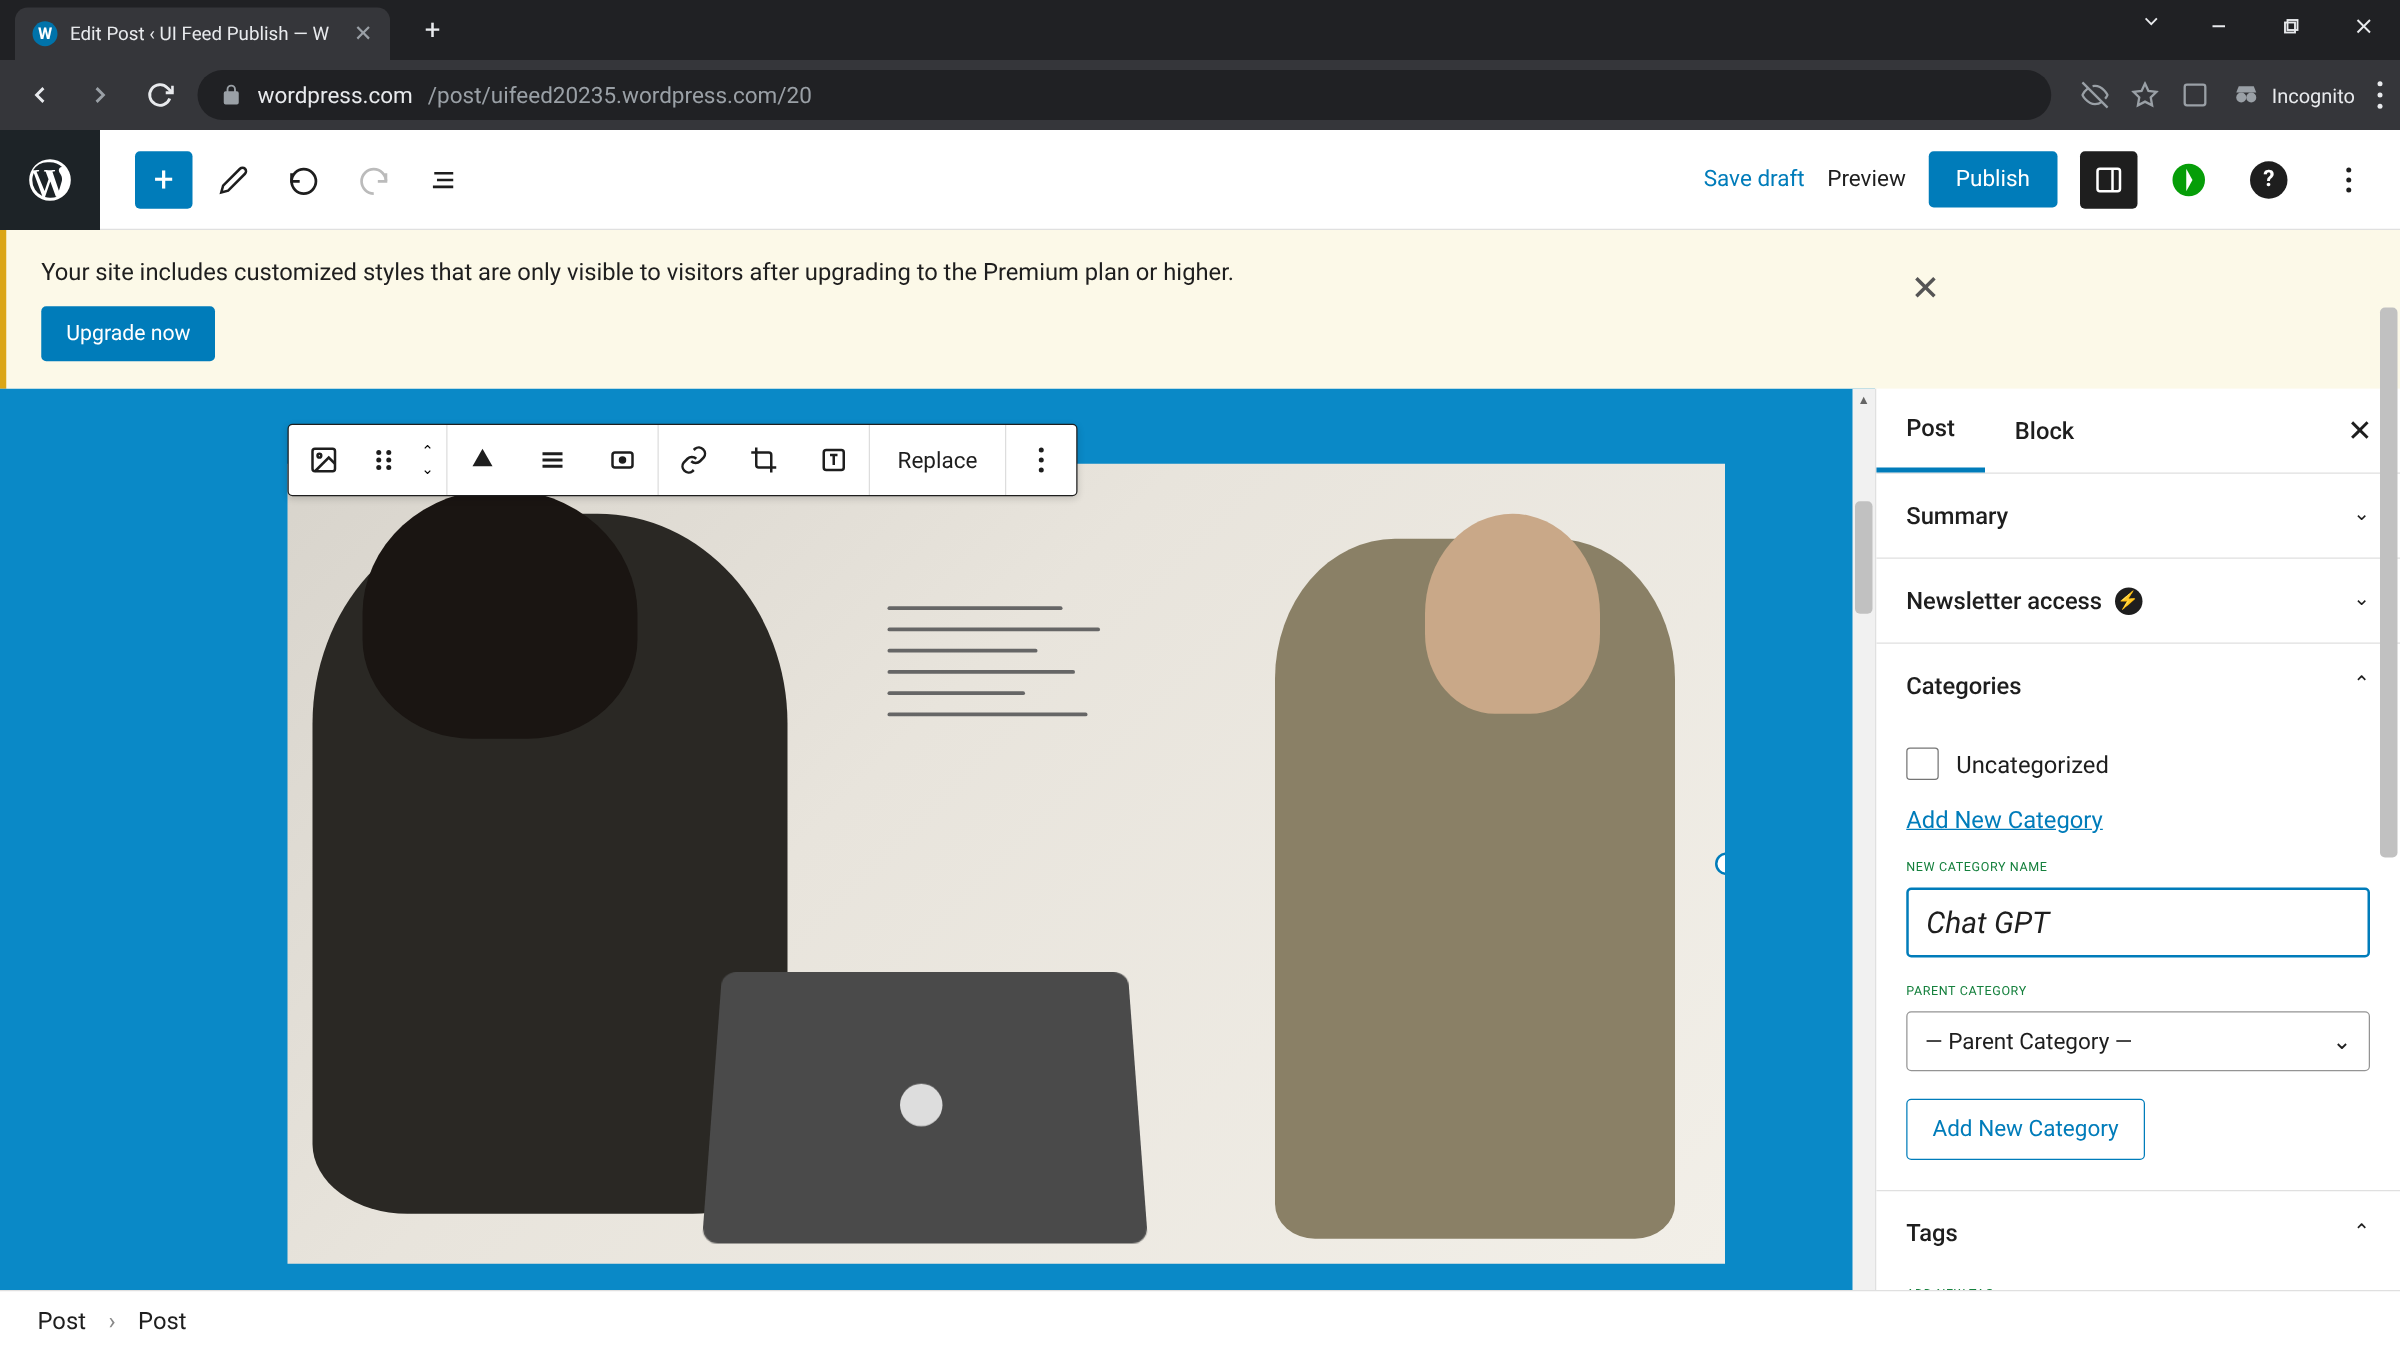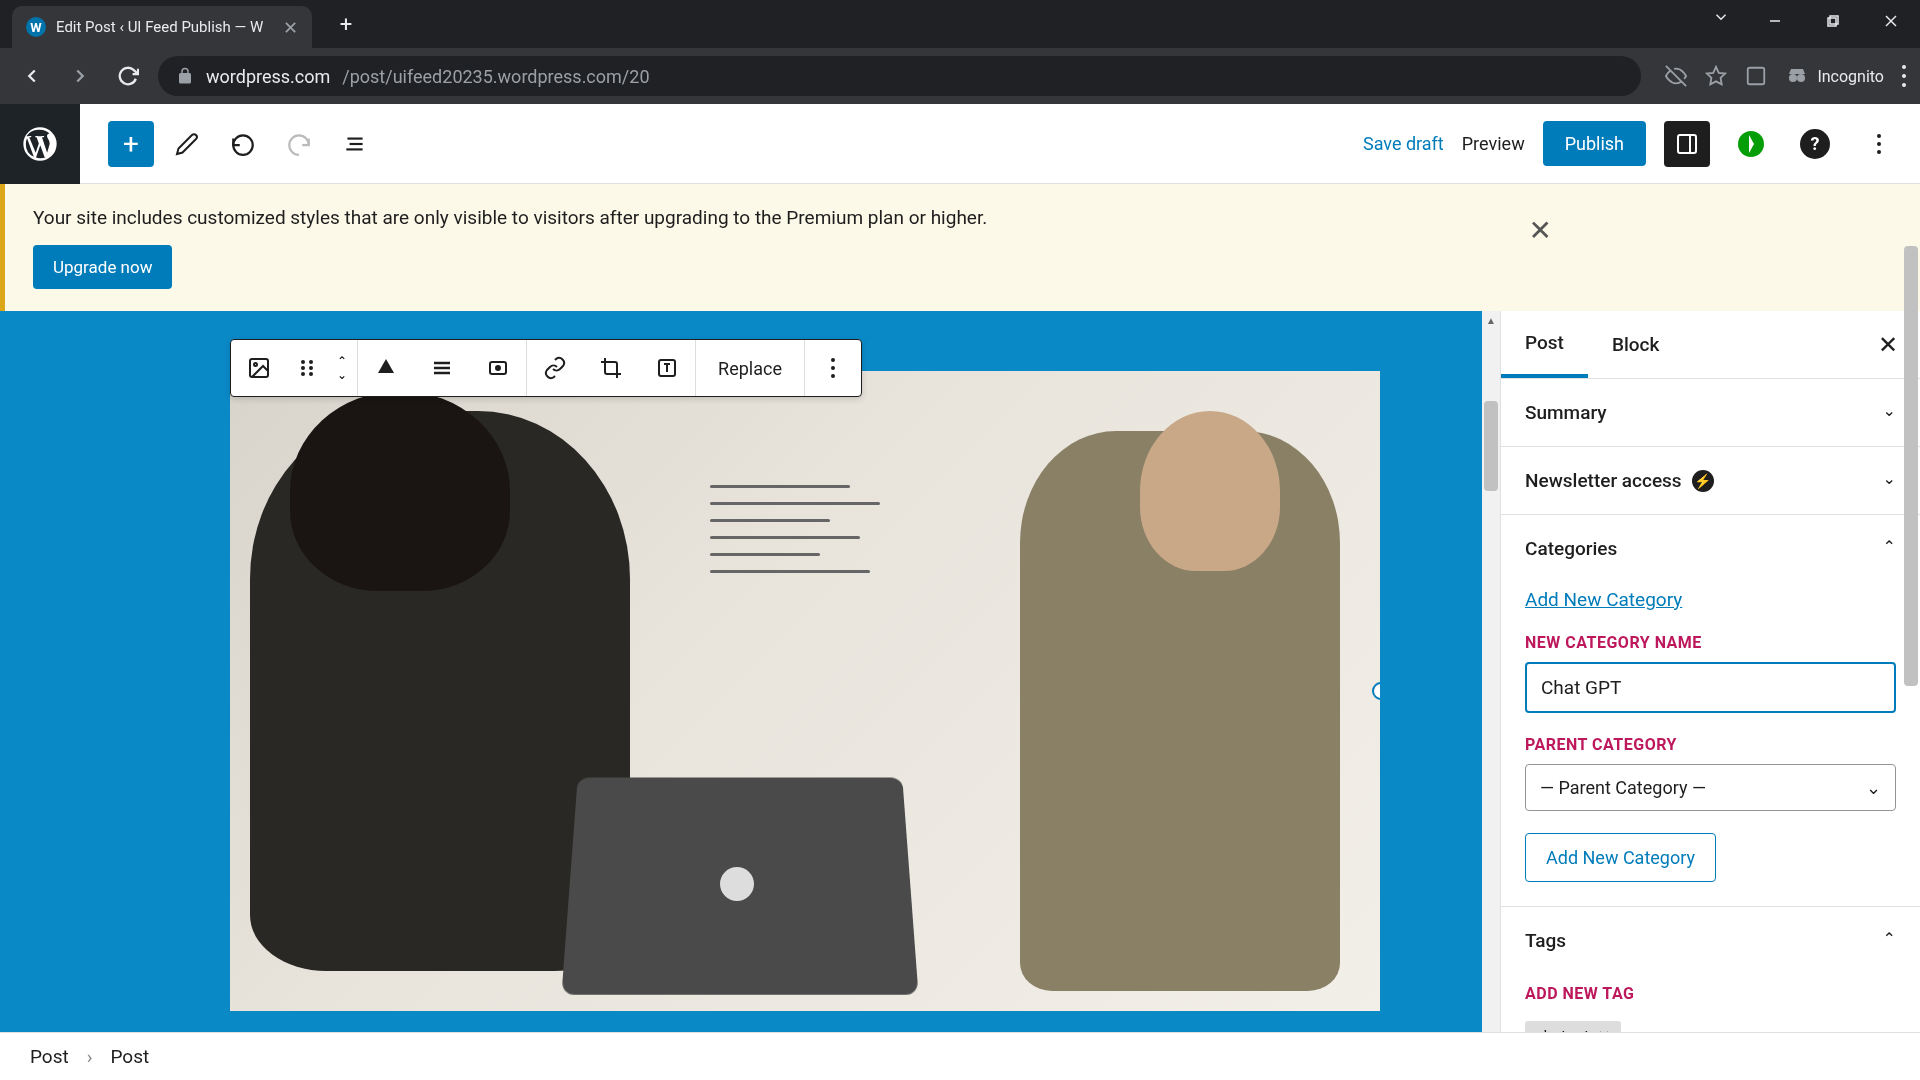--- a/index.html
+++ b/index.html
@@ -90,22 +90,22 @@
 .sb-panel-head { display: flex; justify-content: space-between; padding: 22px 24px; cursor: pointer; }
 .sb-panel-title { font-size: 19px; font-weight: 500; color: #1e1e1e; display: flex; align-items: center; gap: 10px; }
 .sb-chevron { font-size: 16px; color: #1e1e1e; }
 .sb-badge { width: 22px; height: 22px; background: #1e1e1e; color: #fff; border-radius: 50%; display: flex; align-items: center; justify-content: center; font-size: 14px; }
 
 .sb-panel-body { padding: 6px 24px 24px; }
 .sb-check-row { display: flex; align-items: center; gap: 14px; margin: 10px 0 20px; }
 .sb-checkbox { width: 26px; height: 26px; border: 1.5px solid #757575; border-radius: 3px; cursor: pointer; }
 .sb-check-label { font-size: 19px; color: #1e1e1e; }
 .sb-link { color: #007cba; text-decoration: underline; font-size: 19px; cursor: pointer; }
-.sb-field-label { font-size: 16px; letter-spacing: 0.5px; color: #be185d; margin: 22px 0 10px; text-transform: uppercase; font-weight: 700; }
-.sb-input { width: 100%; border: 2px solid #007cba; border-radius: 4px; padding: 12px 14px; font-size: 19px; color: #1e1e1e; outline: none; }
+.sb-field-label { font-size: 10px; letter-spacing: 0.5px; color: #15803d; margin: 22px 0 10px; text-transform: uppercase; font-weight: 400; }
+.sb-input { width: 100%; border: 2px solid #007cba; border-radius: 4px; padding: 12px 14px; font-size: 24px; color: #1e1e1e; outline: none; font-style: italic; }
 .sb-select { width: 100%; border: 1px solid #949494; border-radius: 4px; padding: 12px 14px; font-size: 18px; color: #1e1e1e; background: #fff; cursor: pointer; display: flex; justify-content: space-between; align-items: center; }
 .sb-btn-outline { border: 1.5px solid #007cba; color: #007cba; padding: 13px 20px; border-radius: 4px; font-size: 18px; cursor: pointer; display: inline-block; margin-top: 22px; }
 .sb-tag-chip { display: inline-flex; align-items: center; gap: 8px; background: #ddd; border-radius: 3px; padding: 6px 10px; font-size: 16px; color: #1e1e1e; margin-top: 8px; }
 
 
 .breadcrumb { position: absolute; bottom: 0; left: 0; right: 0; height: 48px; background: #fff; border-top: 1px solid #e0e0e0; display: flex; align-items: center; padding: 0 30px; gap: 18px; font-size: 19px; color: #1e1e1e; }
 .breadcrumb .sep { color: #888; }
 
 .sidebar-scroll { position: absolute; right: 0; top: 186px; width: 18px; bottom: 48px; }
 .sidebar-scroll-thumb { position: absolute; right: 2px; top: 60px; width: 14px; height: 440px; background: #c1c1c1; border-radius: 4px; }
@@ -406,20 +406,24 @@
         <div class="sb-chevron">⌄</div>
       </div>
     </div>
 
     <div class="sb-panel">
       <div class="sb-panel-head">
         <div class="sb-panel-title">Categories</div>
         <div class="sb-chevron">⌃</div>
       </div>
       <div class="sb-panel-body">
+        <div class="sb-check-row">
+          <div class="sb-checkbox"></div>
+          <div class="sb-check-label">Uncategorized</div>
+        </div>
         <div class="sb-link">Add New Category</div>
         <div class="sb-field-label">NEW CATEGORY NAME</div>
         <input class="sb-input" value="Chat GPT" style="">
         <div class="sb-field-label">PARENT CATEGORY</div>
         <div class="sb-select">
           <span>— Parent Category —</span>
           <span>⌄</span>
         </div>
         <div class="sb-btn-outline">Add New Category</div>
       </div>

